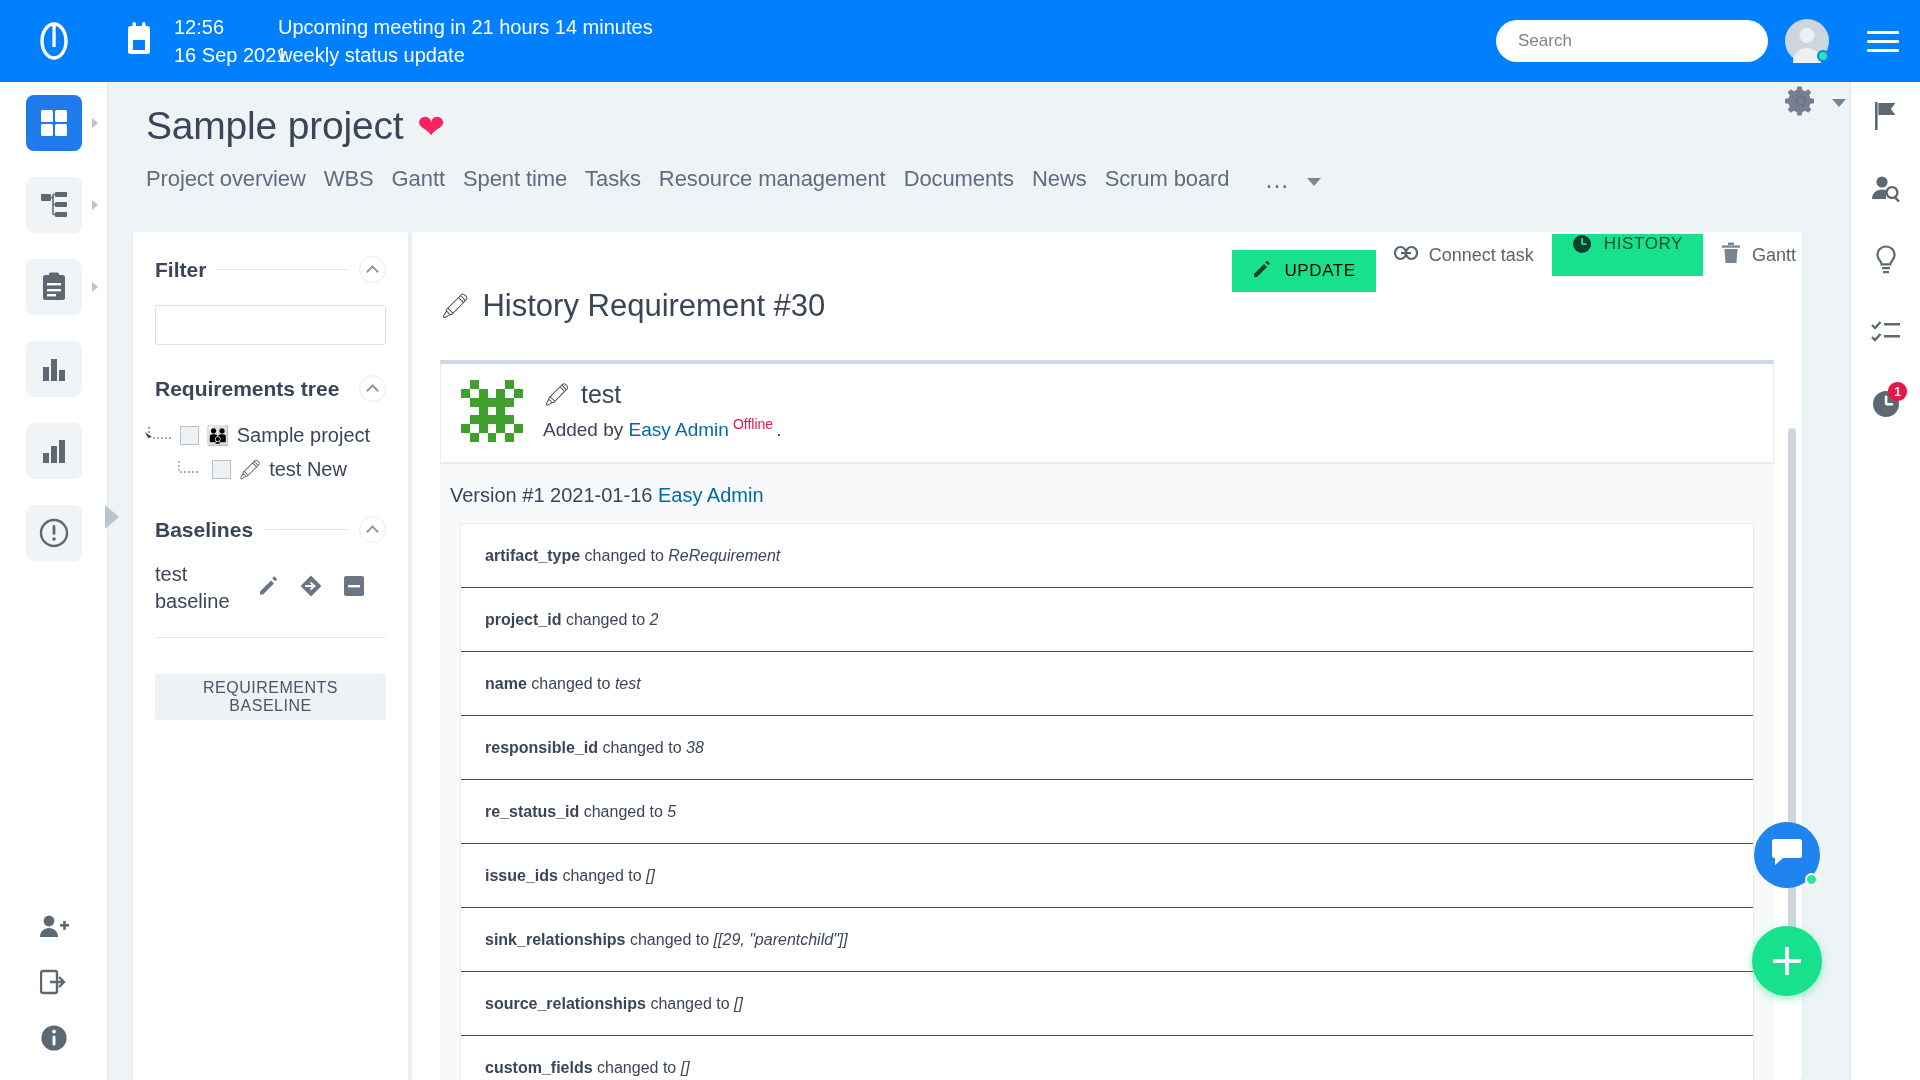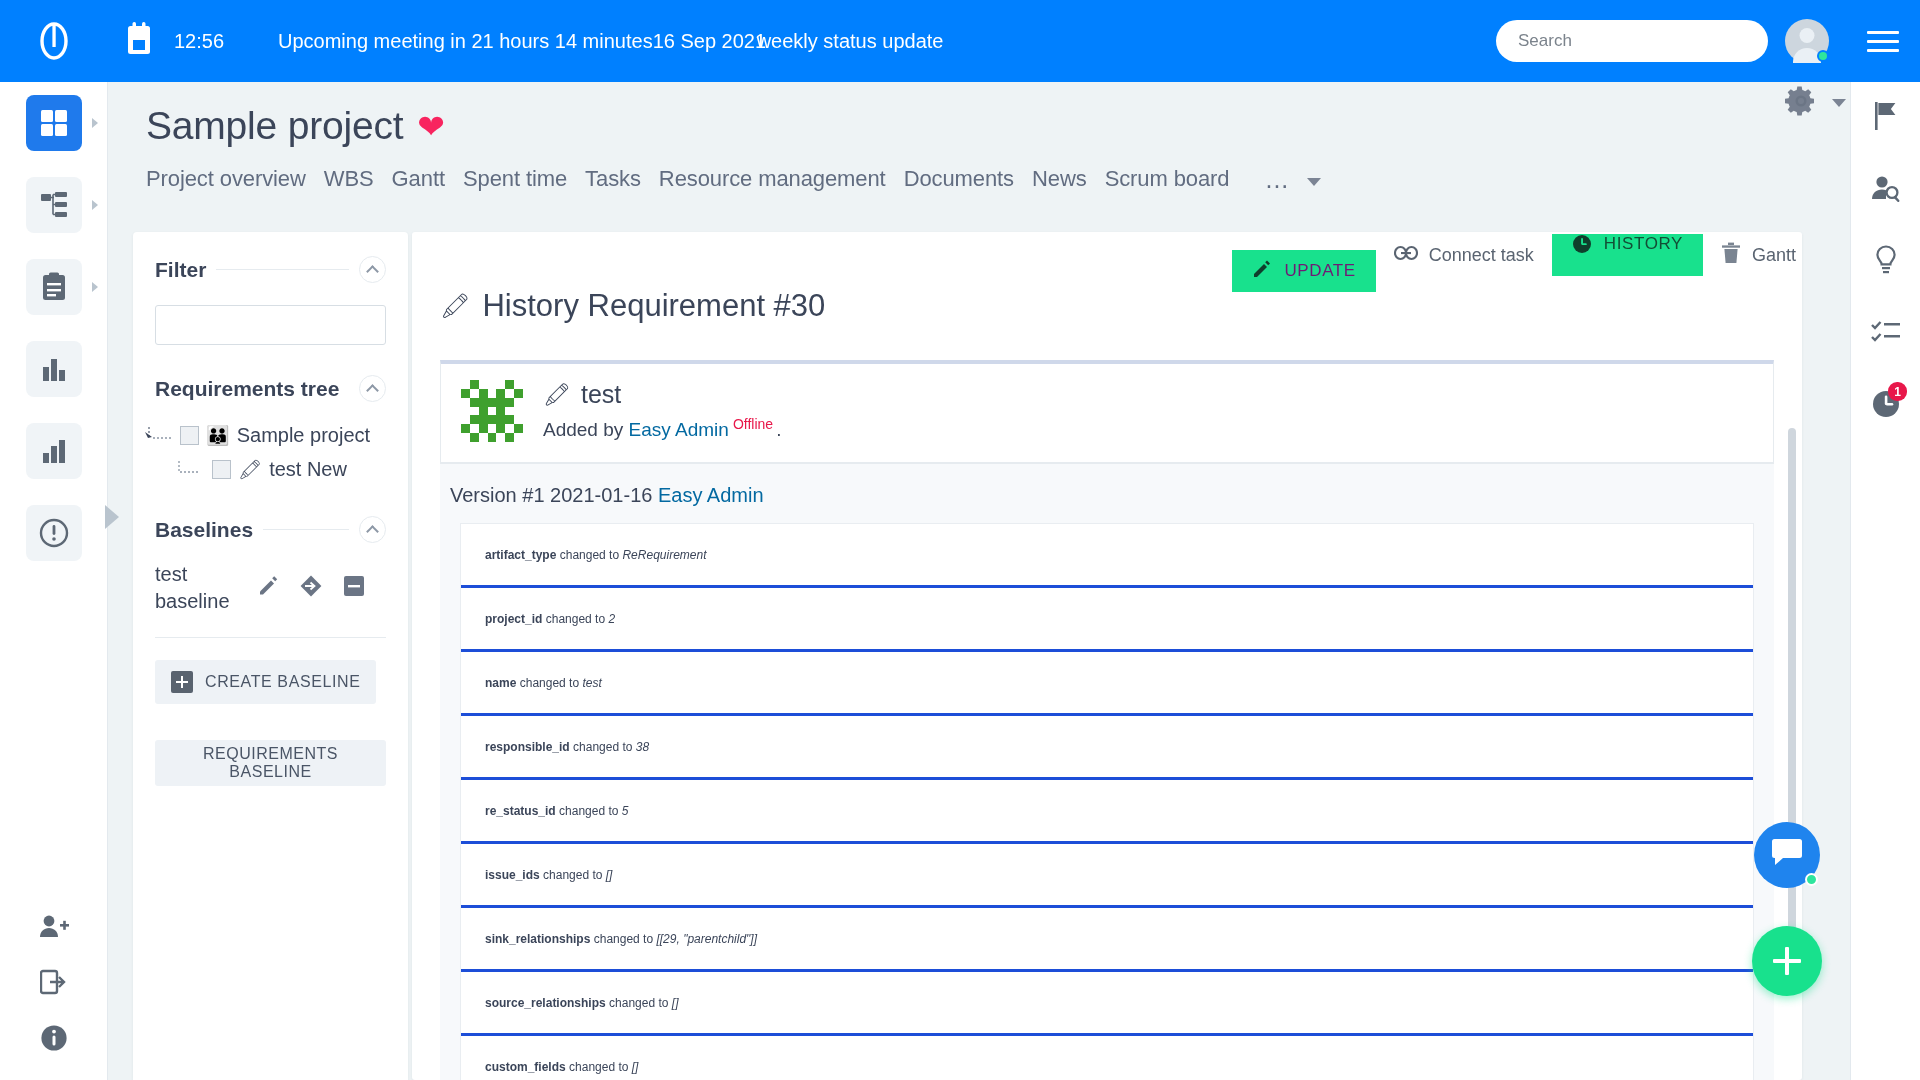--- a/index.html
+++ b/index.html
@@ -27,21 +27,21 @@
   .logo-mark {
     width: 34px; height: 38px; position: relative;
   }
   .logo-mark svg { display: block; }
   .topbar-cal {
     width: 62px; height: 82px; display: flex;
     align-items: center; justify-content: center; flex: 0 0 auto;
   }
   .meeting-block {
     color: #fff; line-height: 1.42; padding-left: 4px;
-    display: flex; justify-content: center;
+    display: flex; flex-direction: column; justify-content: center;
     flex: 0 0 auto;
   }
   .meeting-row { display: flex; white-space: nowrap; }
   .meeting-time {
     font-size: 20px; width: 104px; display: inline-block; flex: 0 0 auto;
   }
   .meeting-text { font-size: 20px; }
   .topbar-spacer { flex: 1 1 auto; }
   .search-box {
     width: 272px; height: 42px; background: #fff;
@@ -239,21 +239,21 @@
     width: 1390px; height: 848px; background: #fff;
     border-radius: 3px; box-shadow: 0 1px 3px rgba(60,72,88,.08);
     overflow: hidden;
   }
   .action-bar {
     display: flex; align-items: center; justify-content: flex-end;
     gap: 0; height: 46px; padding-right: 0; position: relative;
   }
   .btn-update {
     display: flex; align-items: center; gap: 12px;
-    background: #18e18d; color: #701a75; height: 42px; padding: 0 20px;
+    background: #18e18d; color: #000000; height: 42px; padding: 0 20px;
     border: none; font-size: 17px; font-weight: 500; letter-spacing: .6px;
     font-family: "Liberation Sans", sans-serif;
     margin-top: 32px;
   }
   .btn-plain {
     display: flex; align-items: center; gap: 11px;
     height: 42px; padding: 0 18px; background: transparent; border: none;
     font-size: 18px; color: #5a6471;
     font-family: "Liberation Sans", sans-serif;
   }
@@ -296,22 +296,22 @@
   }
   .version-line {
     font-size: 20px; color: #3b4559; padding: 0 0 16px 10px;
   }
   .changes-box {
     margin: 0 20px 0 20px; background: #fff; border: 1px solid #e9edf1;
     border-bottom: none;
   }
   .change-row {
     height: 64px; display: flex; align-items: center;
-    border-bottom: 3px solid #1d4ed8; padding: 0 24px;
-    font-size: 12px; color: #3b4559;
+    border-bottom: 1px solid #1d4ed8; padding: 0 24px;
+    font-size: 16px; color: #3b4559;
   }
   .change-row b { font-weight: bold; }
   .change-row i { font-style: italic; }
   .vscroll {
     position: absolute; right: 6px; top: 196px; width: 8px; height: 560px;
     background: #cfd6dd; border-radius: 4px;
   }
 
   
   .chat-fab {
@@ -636,24 +636,20 @@
         <svg width="22" height="22" viewBox="0 0 22 22">
           <rect x="1" y="1" width="20" height="20" rx="2" fill="#6b7585"></rect>
           <rect x="5" y="10" width="12" height="2.4" fill="#fff"></rect>
         </svg>
       </span>
     </span>
   </div>
 
   <div class="sep-rule"></div>
 
-  <button class="btn-create">
-    <span class="plus-sq"></span>
-    <span>CREATE BASELINE</span>
-  </button>
 
   <button class="btn-settings">REQUIREMENTS BASELINE</button>
 </div>
 
 <div class="content">
 
   <div class="action-bar">
     <button class="btn-update">
       <span>
         <svg width="20" height="20" viewBox="0 0 20 20">

